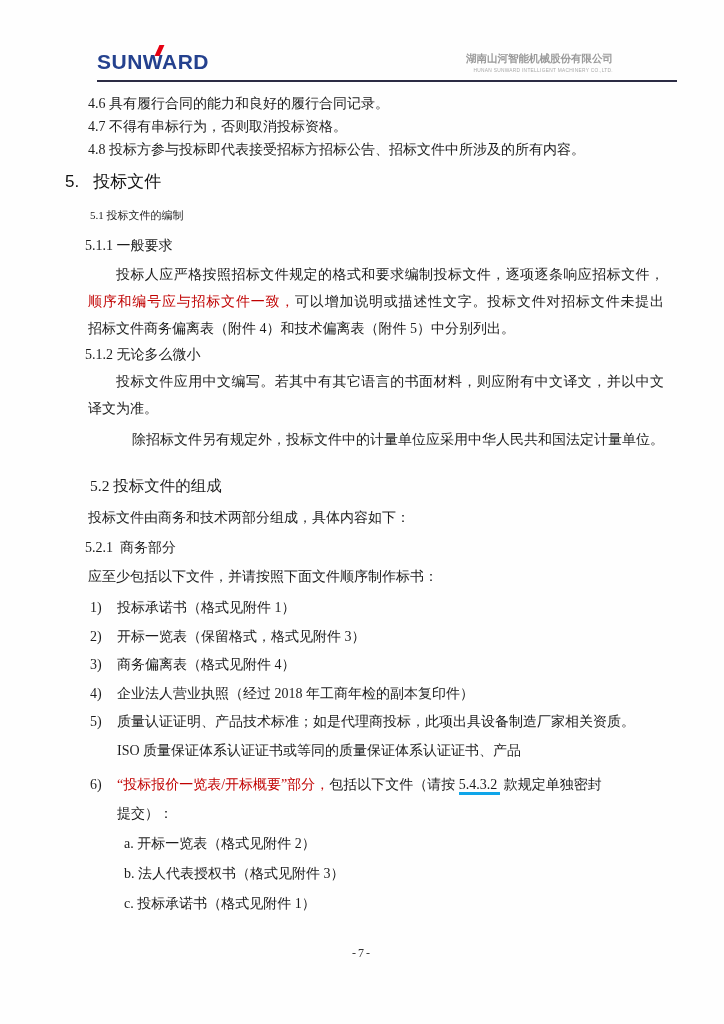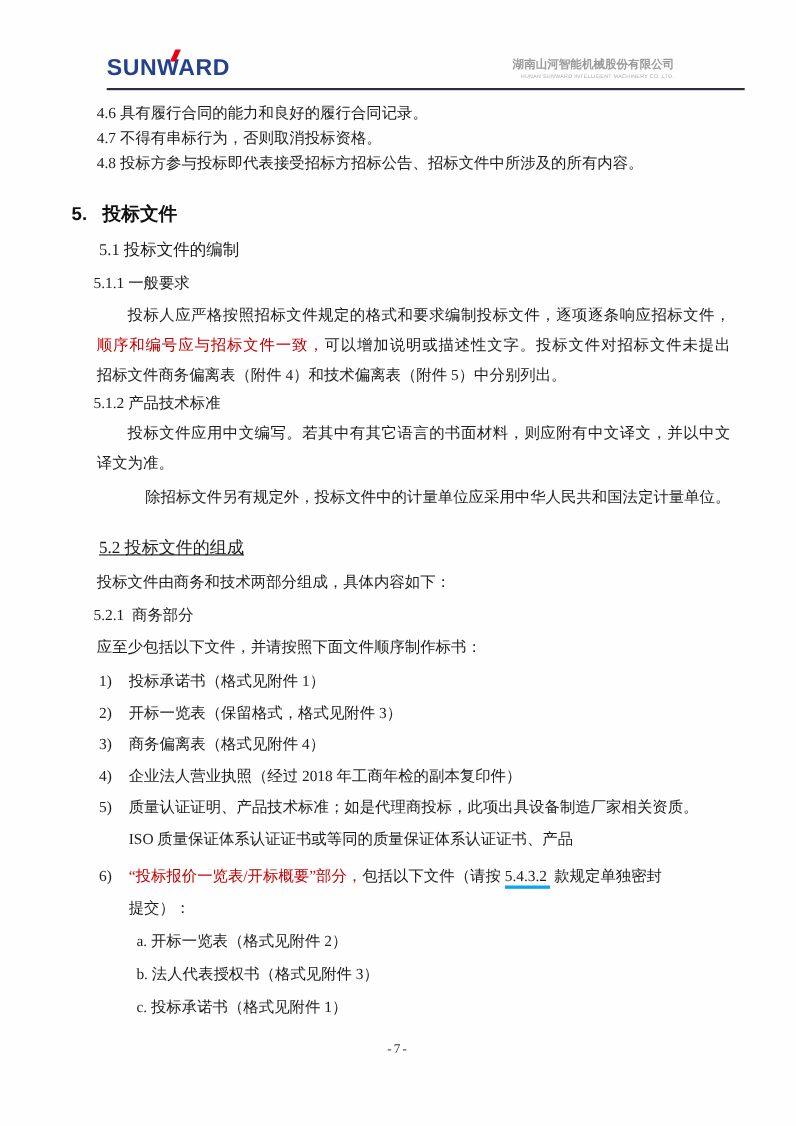--- a/index.html
+++ b/index.html
@@ -24,34 +24,34 @@
     font-size:10.5px; font-weight:bold; color:#9a9a9a; white-space:nowrap;
   }
   .company-en {
     font-family:"Liberation Sans","DejaVu Sans",sans-serif;
     font-size:4.8px; letter-spacing:0.3px; color:#a8a8a8; margin-top:2px; white-space:nowrap;
   }
   .header-rule { position:absolute; left:97px; width:580px; top:80px; height:2px; background:#2c2c44; }
   
   .content { position:absolute; left:88px; top:92px; width:576px; font-size:14px; line-height:23px; }
   .pline { white-space:nowrap; }
-  .h5 { margin-top:21px; margin-left:-23px; line-height:25px;
-        font-family:"Liberation Sans","DejaVu Sans",sans-serif; font-weight:bold; font-size:17px; color:#111; }
+  .h5 { margin-top:8px; margin-left:-23px; line-height:25px;
+        font-family:"Liberation Sans","DejaVu Sans",sans-serif; font-weight:normal; font-size:17px; color:#111; }
   .h5 .h5num { margin-right:14px; }
-  .h51 { margin-top:10px; font-size:15px; line-height:22px; white-space:pre; margin-left:2px; }
+  .h51 { margin-top:10px; font-size:11px; line-height:22px; white-space:pre; margin-left:2px; }
   .h511 { margin-top:10px; font-size:14px; line-height:20px; white-space:pre; margin-left:-3px; }
   .para { line-height:27px; }
   .p1 { margin-top:5px; }
   .jline { text-align:justify; text-align-last:justify; }
   .indent { text-indent:28px;text-align:right; }
   .red { color:#c00000; }
   .h512 { margin-top:3px; font-size:14px; line-height:20px; white-space:pre; margin-left:-3px; }
   .p2 { margin-top:3px; }
   .p3 { margin-top:4px; }
-  .h52 { margin-top:22px; font-size:15.5px; line-height:22px; white-space:pre; margin-left:2px;text-decoration:underline; }
+  .h52 { margin-top:22px; font-size:15.5px; line-height:22px; white-space:pre; margin-left:2px; }
   .s52intro { margin-top:9px; line-height:23px; }
   .h521 { margin-top:9px; font-size:14px; line-height:20px; white-space:pre; margin-left:-3px; }
   .s521intro { margin-top:7px; line-height:23px; }
   .olist { margin-top:6px; margin-left:2px; }
   .item { display:flex; line-height:28.5px; }
   .item .num { width:27px; flex:none; }
   .item .itext { flex:1; }
   .item6 { margin-top:6px; }
   .uref { border-bottom:3px solid #0ea5e9; padding-right:3px; }
   .subs { margin-top:2px; padding-left:34px; line-height:28px; }
@@ -90,21 +90,21 @@
 
     <div class="h51">5.1 投标文件的编制</div>
     <div class="h511">5.1.1 一般要求</div>
 
     <div class="para p1">
       <div class="jline indent">投标人应严格按照招标文件规定的格式和要求编制投标文件，逐项逐条响应招标文件，</div>
       <div class="jline"><span class="red">顺序和编号应与招标文件一致，</span><span>可以增加说明或描述性文字。投标文件对招标文件未提出</span></div>
       <div>招标文件商务偏离表（附件 4）和技术偏离表（附件 5）中分别列出。</div>
     </div>
 
-    <div class="h512">5.1.2 产品技术标准</div>
+    <div class="h512">5.1.2 无论多么微小</div>
 
     <div class="para p2">
       <div class="jline indent">投标文件应用中文编写。若其中有其它语言的书面材料，则应附有中文译文，并以中文</div>
       <div>译文为准。</div>
     </div>
     <div class="para p3 indent">除招标文件另有规定外，投标文件中的计量单位应采用中华人民共和国法定计量单位。</div>
 
     <div class="h52">5.2 投标文件的组成</div>
     <div class="s52intro">投标文件由商务和技术两部分组成，具体内容如下：</div>
     <div class="h521">5.2.1  商务部分</div>

